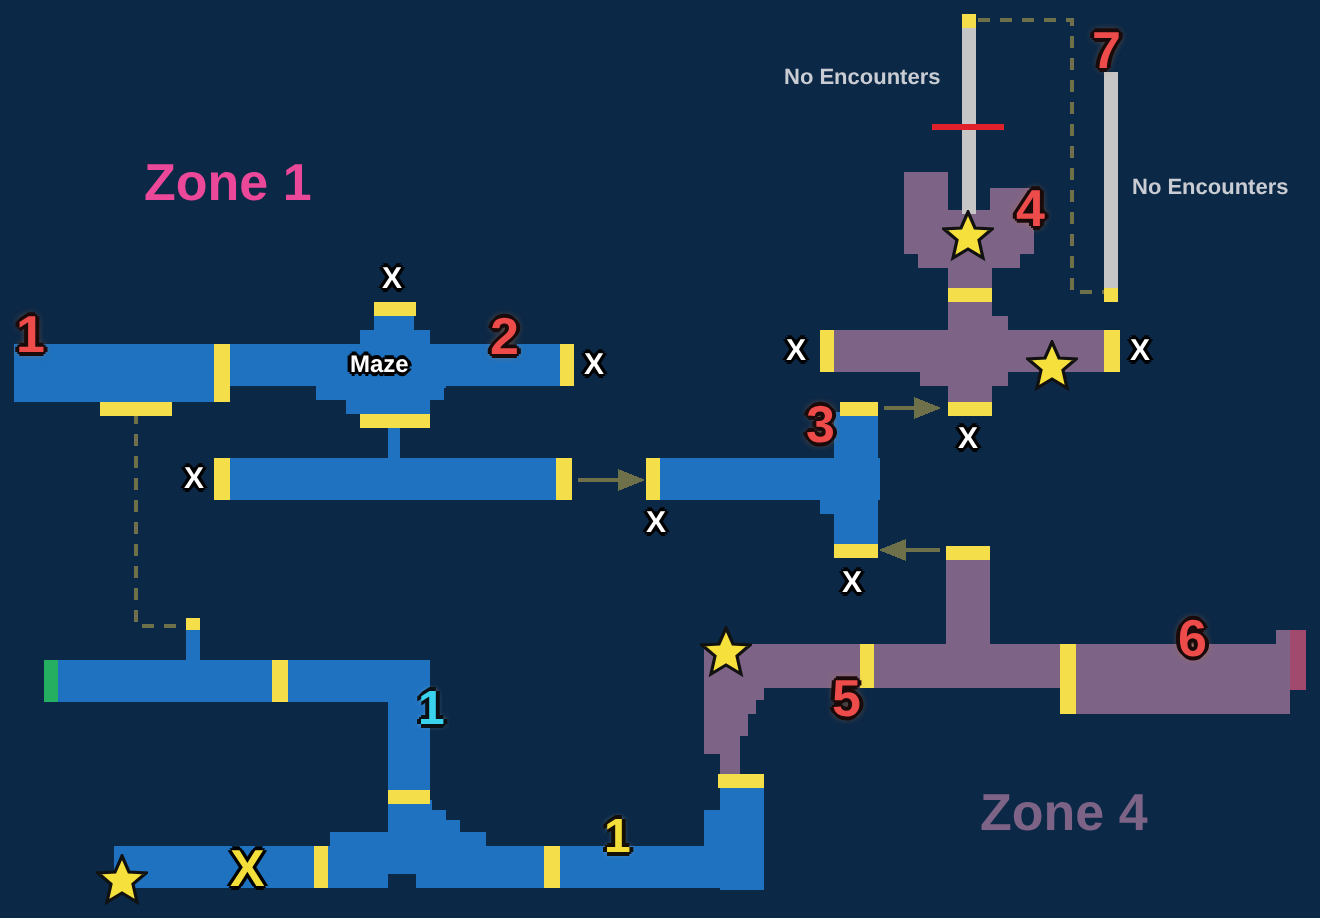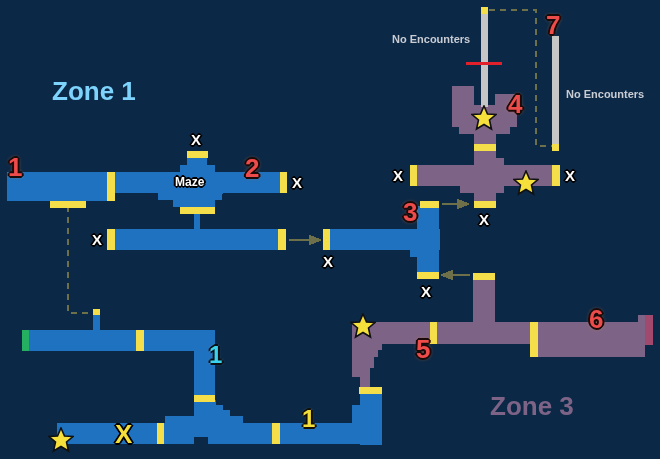--- a/index.html
+++ b/index.html
@@ -141,22 +141,22 @@
 <svg class="star" style="left:513px;top:170px" viewBox="0 0 26 26">
     <polygon points="13,1 16.5,9 25,9.5 18.5,15 20.5,24 13,19.5 5.5,24 7.5,15 1,9.5 9.5,9" fill="#f6e03c" stroke="#111" stroke-width="1.6"></polygon>
   </svg>
 <svg class="star" style="left:350px;top:313px" viewBox="0 0 26 26">
     <polygon points="13,1 16.5,9 25,9.5 18.5,15 20.5,24 13,19.5 5.5,24 7.5,15 1,9.5 9.5,9" fill="#f6e03c" stroke="#111" stroke-width="1.6"></polygon>
   </svg>
 <svg class="star" style="left:48px;top:427px" viewBox="0 0 26 26">
     <polygon points="13,1 16.5,9 25,9.5 18.5,15 20.5,24 13,19.5 5.5,24 7.5,15 1,9.5 9.5,9" fill="#f6e03c" stroke="#111" stroke-width="1.6"></polygon>
   </svg>
 
-<div class="lbl zone-title" style="left:52px;top:76px;color:#7dd3fc">Zone 1</div>
-<div class="lbl zone-title" style="left:490px;top:391px;color:#7d6487">Zone 3</div>
+<div class="lbl zone-title" style="left:72px;top:76px;color:#ec4899">Zone 1</div>
+<div class="lbl zone-title" style="left:490px;top:391px;color:#7d6487">Zone 4</div>
 
 <div class="lbl note" style="left:392px;top:33px">No Encounters</div>
 <div class="lbl note" style="left:566px;top:88px">No Encounters</div>
 
 <div class="lbl maze" style="left:175px;top:175px">Maze</div>
 
 <div class="lbl num" style="left:8px;top:152px">1</div>
 <div class="lbl num" style="left:245px;top:153px">2</div>
 <div class="lbl num" style="left:403px;top:197px">3</div>
 <div class="lbl num" style="left:508px;top:89px">4</div>

